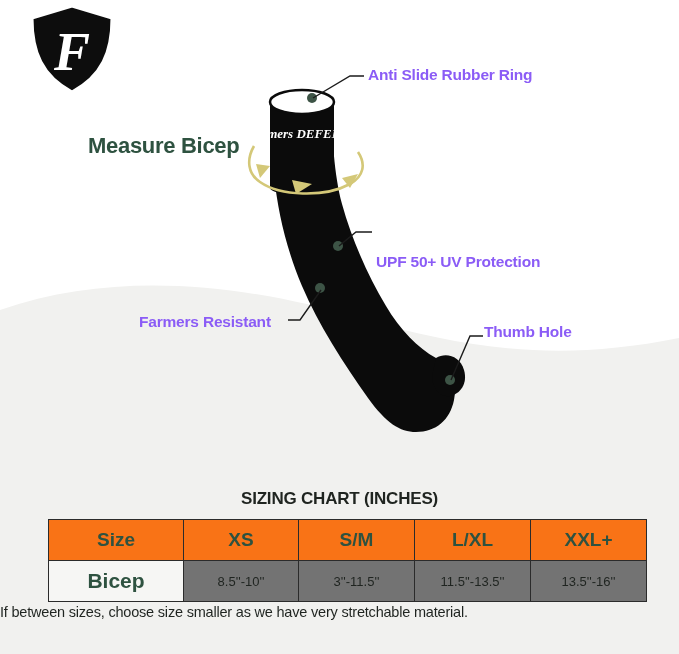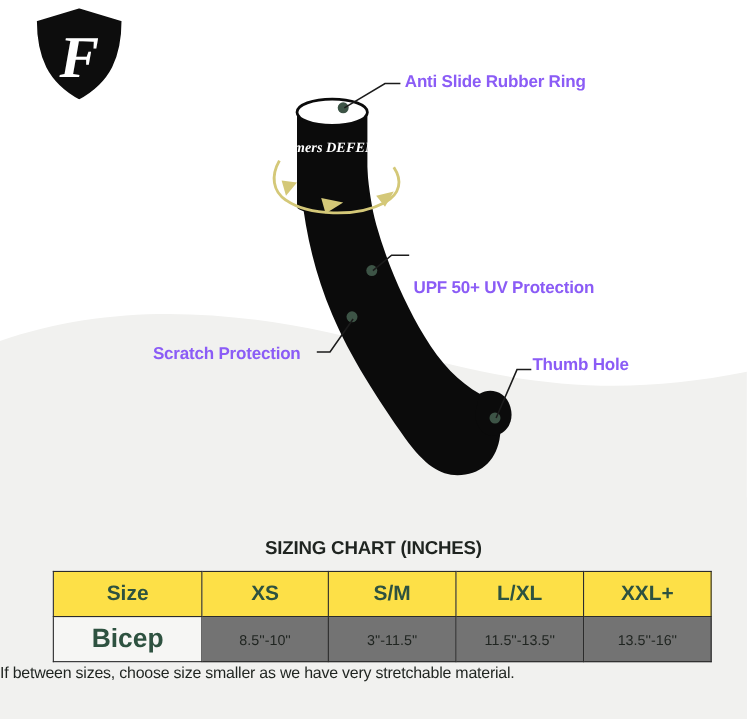--- a/index.html
+++ b/index.html
@@ -95,36 +95,36 @@
     position: absolute;
     left: 48px;
     top: 519px;
     width: 583px;
     border-collapse: collapse;
     table-layout: fixed;
   }
   .size-table td {
     border: 1.5px solid #2b2b2b;
     text-align: center;
-    background: #fde047;
+    background: #f97316;
   }
   .size-table tr.head td {
     height: 38px;
     font-size: 19px;
     font-weight: bold;
     color: #2e5240;
   }
   .size-table tr.body td {
     height: 38px;
     font-size: 13px;
     color: #1f2420;
     background: #737373;
   }
   .size-table tr.body td.rowhead {
-    font-size: 24px;
+    font-size: 21px;
     font-weight: bold;
     color: #2e5240;
     background: #f6f6f4;
   }
   .note {
     position: absolute;
     left: 0;
     top: 604px;
     width: 679px;
     font-size: 14.5px;
@@ -185,23 +185,24 @@
 
   <svg class="leaders" viewBox="0 0 679 654" fill="none" stroke="#1b1b1b" stroke-width="1.4">
     <path d="M313,98 L350,76 L364,76"></path>
     <path d="M339,246 L356,232 L372,232"></path>
     <path d="M321,290 L300,320 L288,320"></path>
     <path d="M451,380 L470,336 L483,336"></path>
   </svg>
 
   <div class="callout c-rubber">Anti Slide Rubber Ring</div>
   <div class="callout c-upf">UPF 50+ UV Protection</div>
-  <div class="callout c-scratch">Scratch Protection</div>
+  <div class="callout c-scratch">Farmers Resistant</div>
   <div class="callout c-thumb">Thumb Hole</div>
 
+  <div class="measure-label">Measure Bicep</div>
 
   <div class="chart-title">SIZING CHART (INCHES)</div>
 
   <table class="size-table">
     <tbody>
         <tr class="head">
       <td style="width:132px">Size</td>
       <td style="width:112px">XS</td>
       <td style="width:113px">S/M</td>
       <td style="width:113px">L/XL</td>

